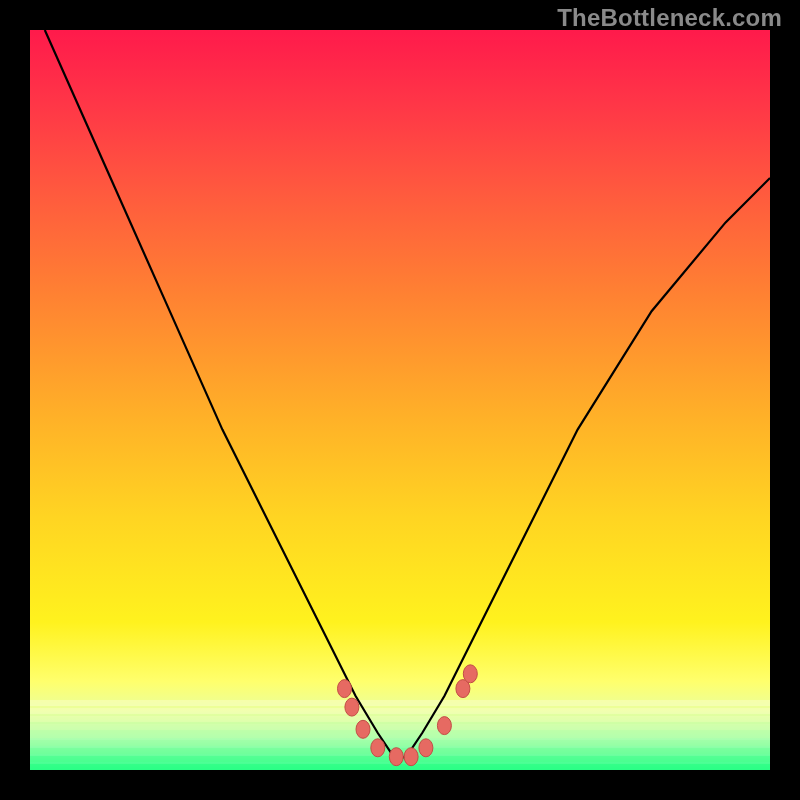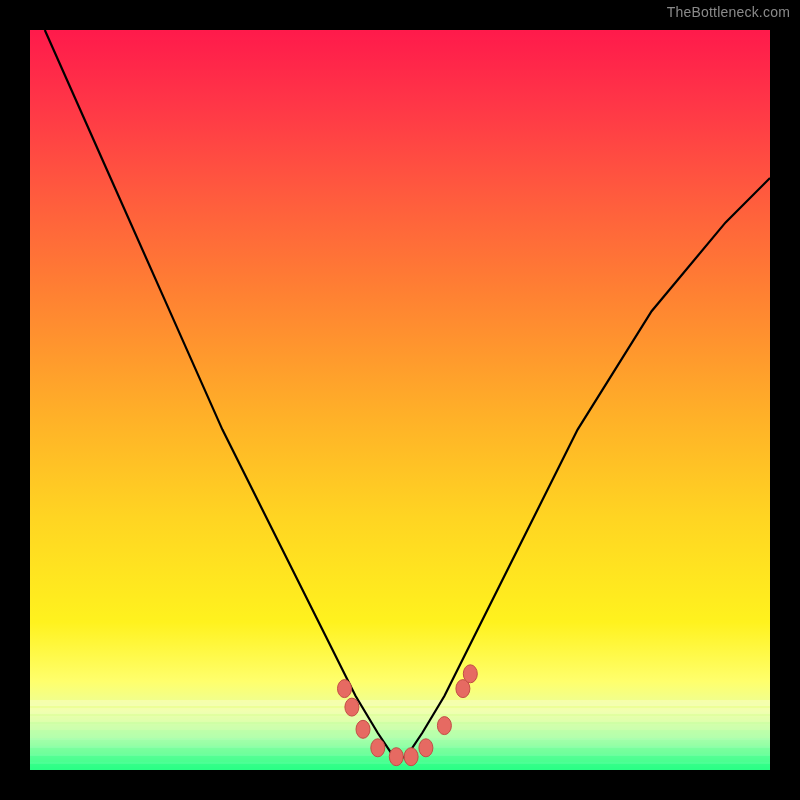--- a/index.html
+++ b/index.html
@@ -75,24 +75,24 @@
     stroke-width: 2.2;
   }
   .marker {
     fill: #e66a62;
     stroke: #c24d45;
     stroke-width: 1;
   }
   .watermark {
     position: absolute;
     top: 4px;
-    right: 10px;
+    right: 18px;
     color: #8a8a8a;
-    font-size: 14px;
-    font-weight: 400;
+    font-size: 24px;
+    font-weight: 700;
     letter-spacing: 0.2px;
     user-select: none;
   }
 </style>
 </head>
 <body>
 
 <div class="frame">
 
   <div class="plot-bg"></div>

